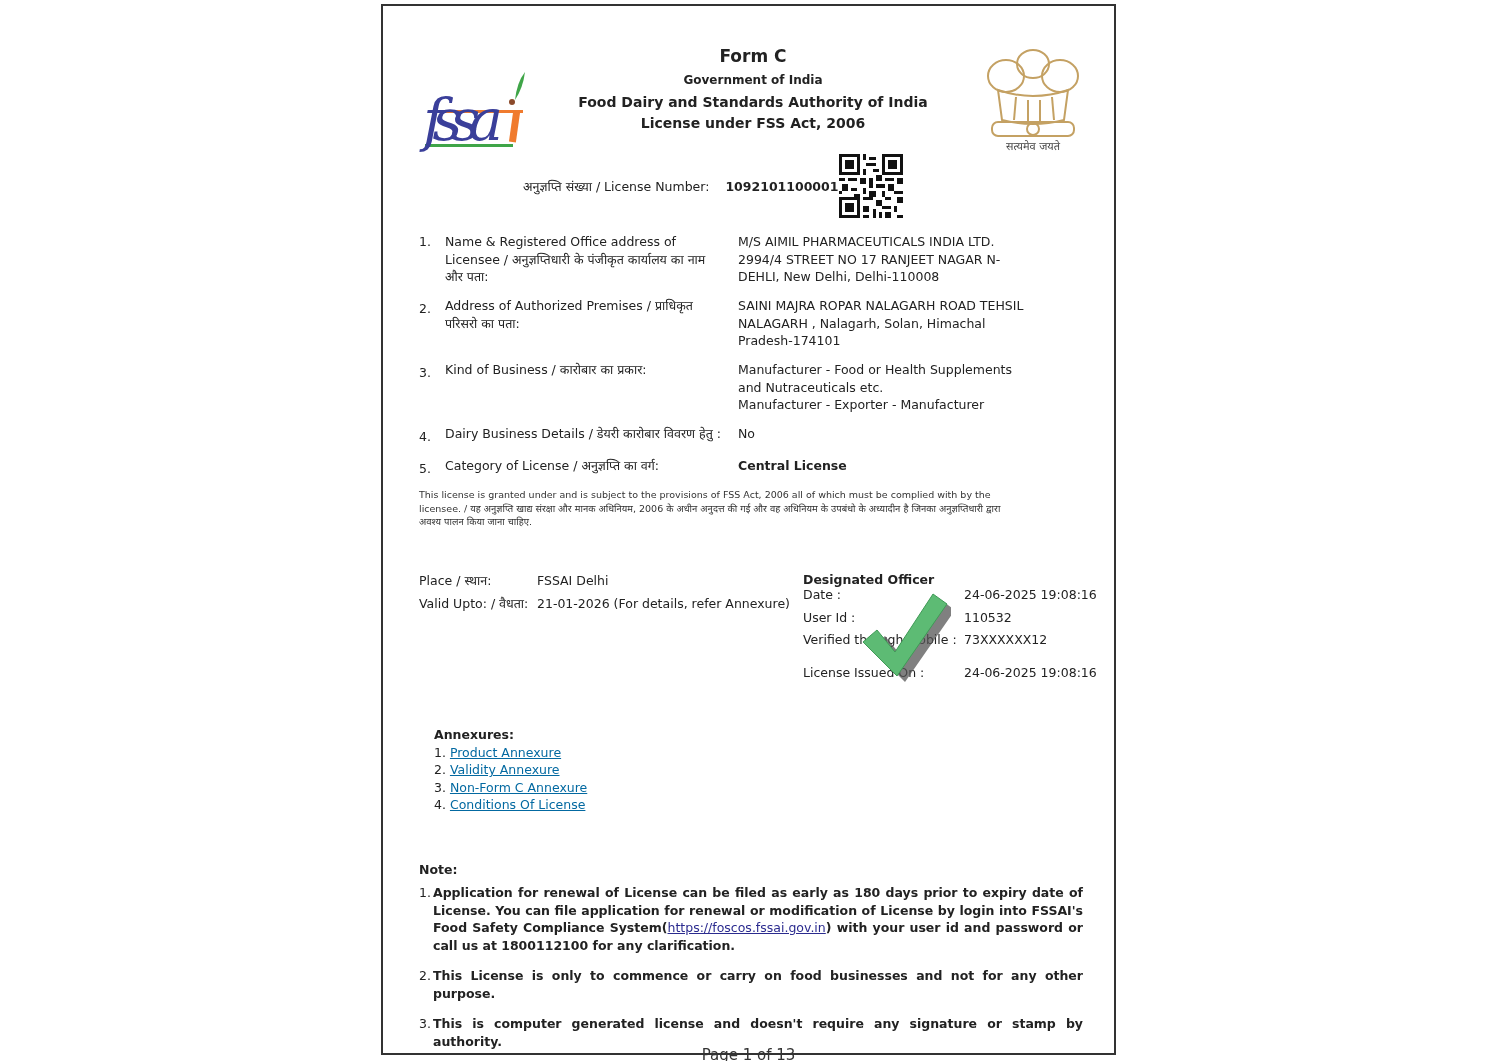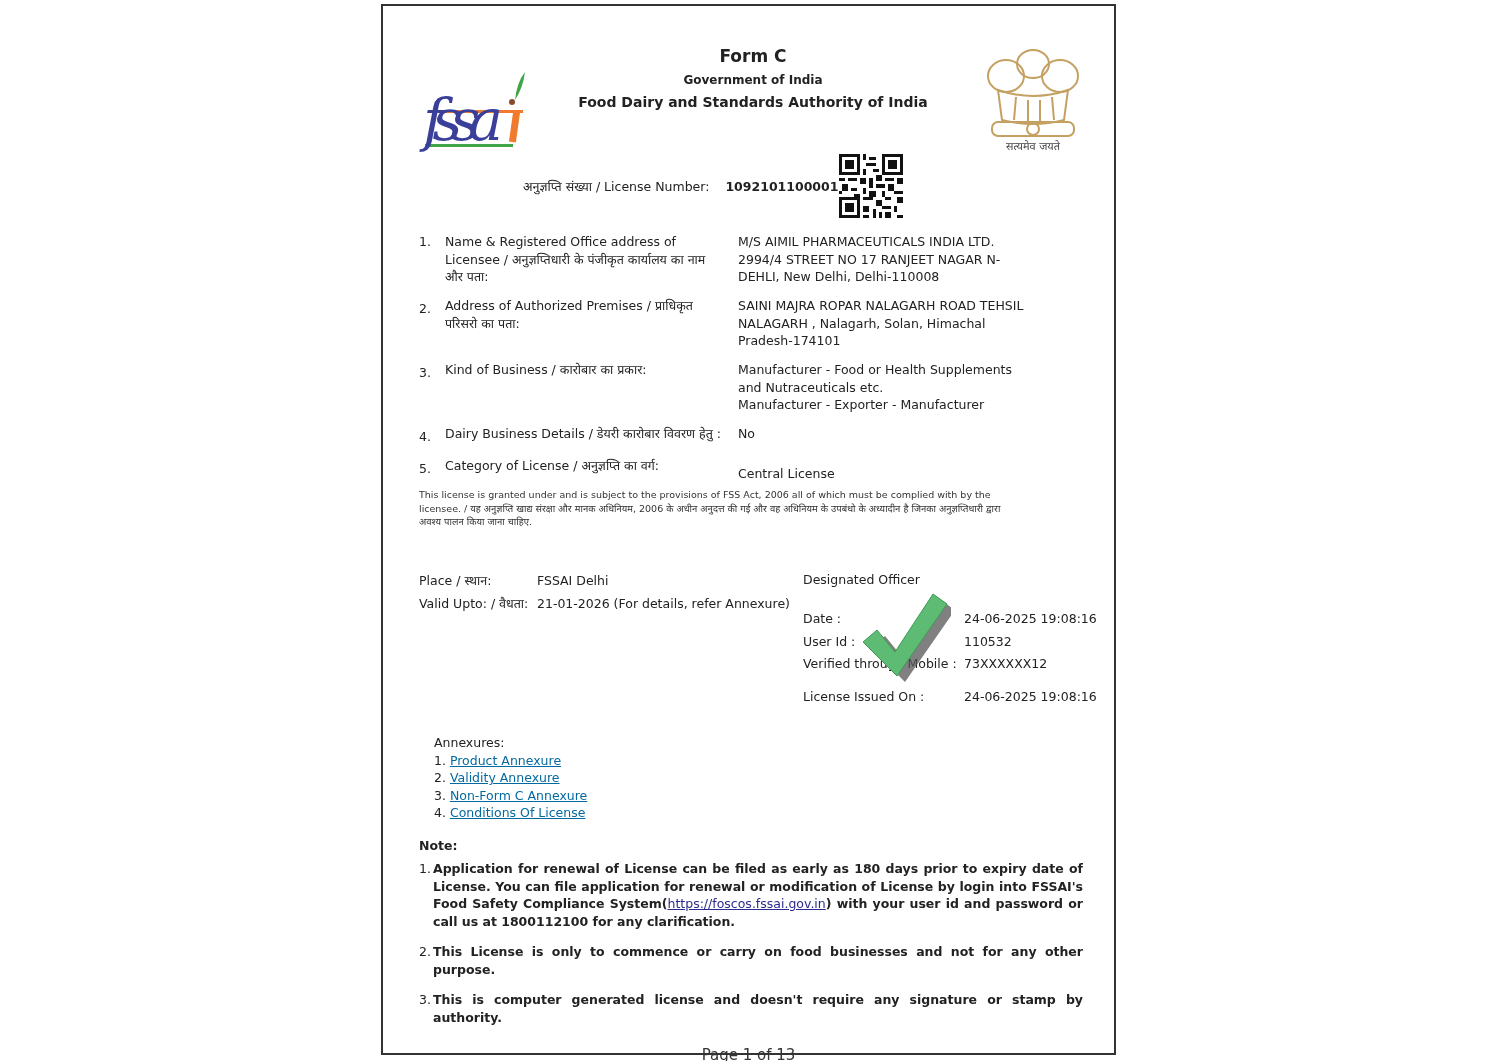--- a/index.html
+++ b/index.html
@@ -15,34 +15,34 @@
   .title-block .t2 { font-size:12px; line-height:24px; }
   .title-block .t3 { font-size:14px; line-height:21px; }
   .title-block .t4 { font-size:14px; line-height:21px; }
   .licno { left:140px; top:172px; font-size:12.5px; }
   .licno .val { font-weight:bold; margin-left:12px; }
   .qr { left:456px; top:148px; width:64px; height:64px; }
   .row { position:absolute; left:36px; width:600px; font-size:12.5px; line-height:17.5px; }
   .row .num { position:absolute; left:0; width:22px; }
   .row .lbl { position:absolute; left:26px; width:265px; }
   .row .val { position:absolute; left:319px; width:290px; }
-  .bold { font-weight:normal;margin-top:8px; }
+  .bold { font-weight:bold; }
   .fineprint { left:36px; top:482px; width:600px; font-size:9.5px; line-height:13.5px; color:#333; }
   .meta { position:absolute; font-size:12.5px; line-height:23px; }
   .meta .k { display:inline-block; width:118px; }
   .officer { position:absolute; left:420px; top:566px; width:300px; font-size:12.5px; }
-  .officer .hdr { font-weight:normal; margin-bottom:24px; }
+  .officer .hdr { font-weight:bold; margin-bottom:0; }
   .officer .line { position:relative; height:22.5px; }
   .officer .line .k { position:absolute; left:0; }
   .officer .line .v { position:absolute; left:161px; }
   .check { position:absolute; left:478px; top:586px; width:90px; height:92px; }
   .annex { left:51px; top:720px; font-size:12.5px; line-height:17.5px; }
   .annex a { color:#0369a1; text-decoration:underline; }
   .notes { left:36px; top:832px; width:664px; font-size:12.5px; }
-  .notes .nh { font-weight:bold; margin-bottom:7px; }
+  .notes .nh { font-weight:bold; margin-bottom:7px;margin-top:24px; }
   .notes .ni { position:relative; padding-left:14px; font-weight:bold; line-height:17.5px; text-align:justify; margin-bottom:13px; }
   .notes .ni .n { position:absolute; left:0; font-weight:normal; }
   .notes a { color:#2b2b8f; font-weight:normal; text-decoration:underline; }
   .pagenum { left:0; width:731px; top:1040px; text-align:center; font-size:15px; color:#333; }
 </style>
 </head>
 <body>
 
 <div class="page">
 
@@ -52,20 +52,21 @@
     <text x="4" y="98" font-family="DejaVu Serif, serif" font-style="italic" font-size="58" fill="#3a3f9a" textLength="80">fssa</text>
     <rect x="92" y="70" width="7" height="30" fill="#f07b2e" transform="rotate(8 95 85)"></rect>
     <circle cx="93" cy="60" r="3" fill="#8b4a2a"></circle>
     <path d="M96 58 Q98 40 106 30 Q104 46 96 58 Z" fill="#3fa548"></path>
   </svg>
 
   <div class="abs title-block">
     <div class="t1">Form C</div>
     <div class="t2">Government of India</div>
     <div class="t3">Food Dairy and Standards Authority of India</div>
+    <div class="t4">License under FSS Act, 2006</div>
   </div>
 
   <svg class="abs emblem" viewBox="0 0 110 112">
     <g fill="none" stroke="#c4a163" stroke-width="2">
       <ellipse cx="55" cy="22" rx="16" ry="14"></ellipse>
       <ellipse cx="28" cy="34" rx="18" ry="16"></ellipse>
       <ellipse cx="82" cy="34" rx="18" ry="16"></ellipse>
       <path d="M20 48 Q55 60 90 48 L86 78 Q55 86 24 78 Z"></path>
       <line x1="38" y1="55" x2="36" y2="78"></line>
         <line x1="50" y1="58" x2="50" y2="80"></line>

